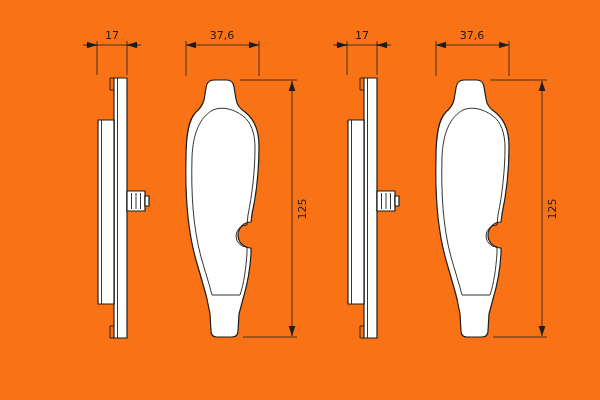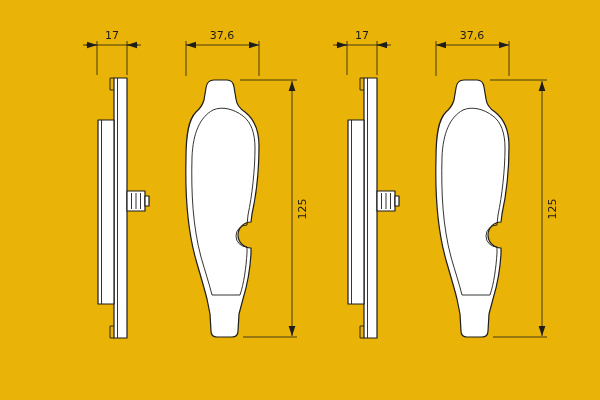--- a/index.html
+++ b/index.html
@@ -8,21 +8,21 @@
     background: #ffffff;
     width: 600px;
     height: 400px;
     overflow: hidden;
     font-family: "DejaVu Sans", sans-serif;
   }
   .stage {
     position: relative;
     width: 600px;
     height: 400px;
-    background: #eab308;
+    background: #f97316;
   }
   svg { display: block; }
   .outline {
     fill: #ffffff;
     stroke: #1d1d1b;
     stroke-width: 1.2;
     stroke-linejoin: round;
   }
   .thin {
     fill: none;

